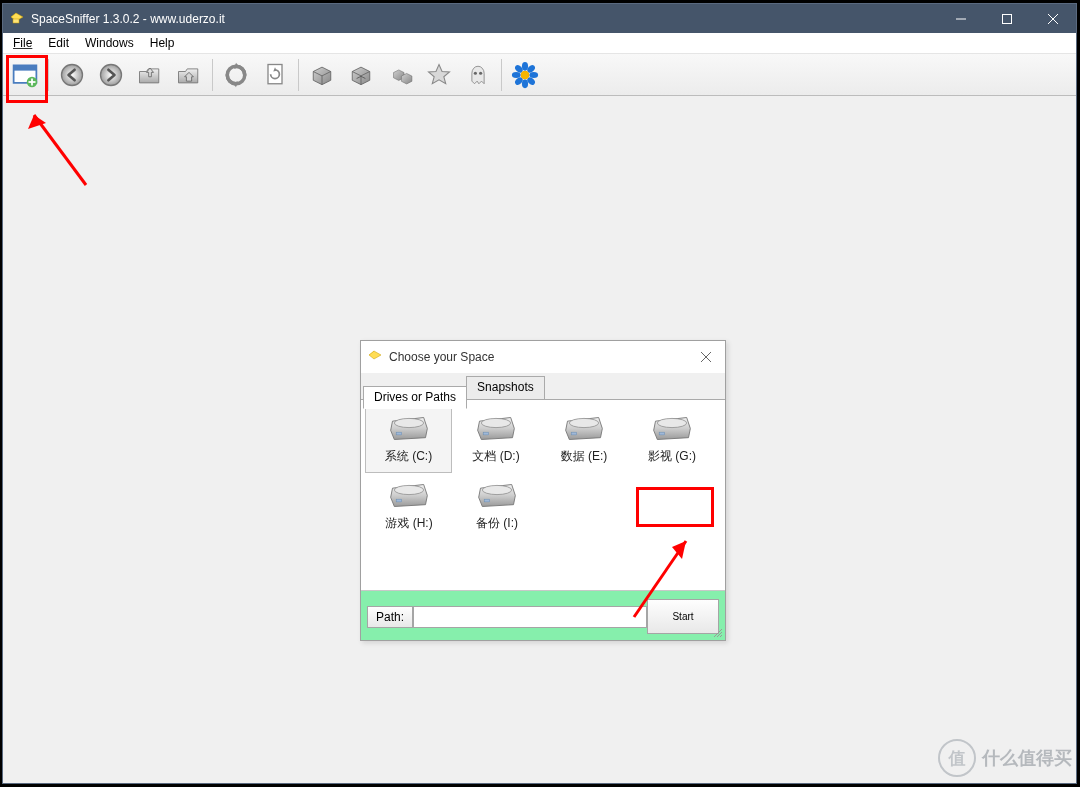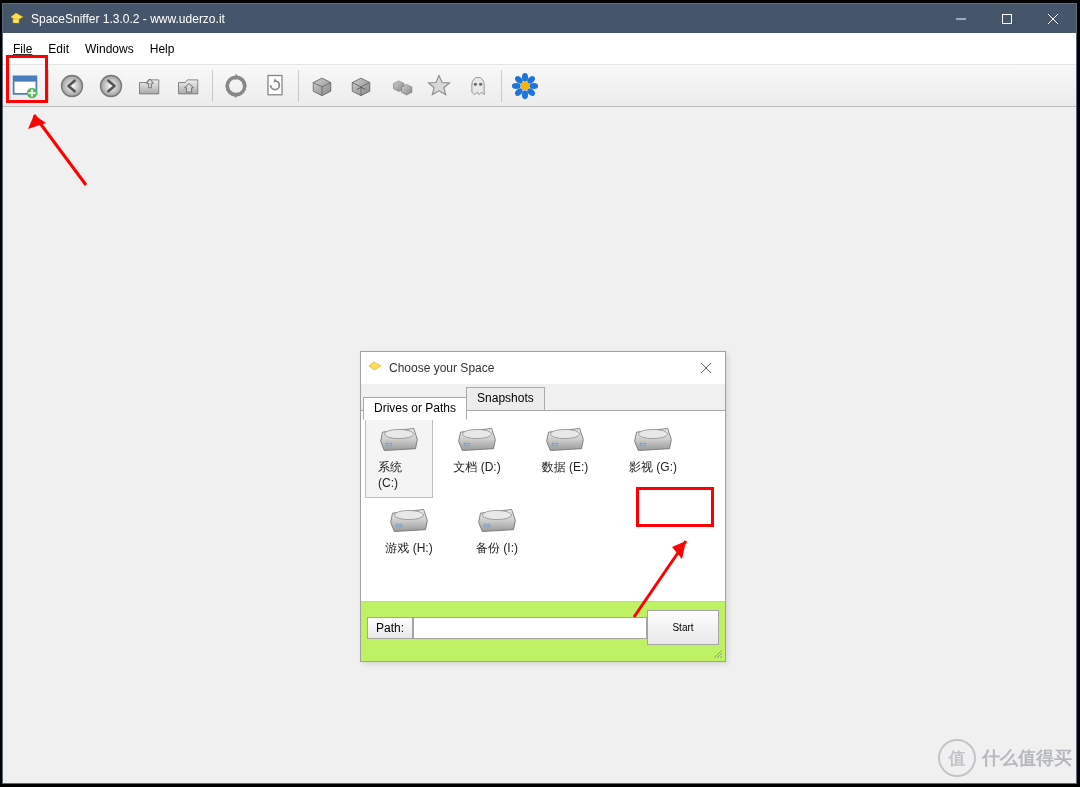--- a/index.html
+++ b/index.html
@@ -33,21 +33,21 @@
     padding-left: 6px;
     font-size: 12px;
   }
   .titlebar .app-icon { width:16px; height:16px; margin-right:6px; position:relative; }
   .titlebar .app-icon svg { width:16px; height:16px; }
   .titlebar .title { flex: 0 0 auto; }
   .titlebar .spacer { flex: 1; }
   .win-btn { width: 46px; height: 29px; display:flex; align-items:center; justify-content:center; color:#fff; }
   .win-btn svg { width:10px; height:10px; stroke:#fff; stroke-width:1; fill:none; }
   .menubar {
-    height: 32px;
+    height: 21px;
     background: #fff;
     border-bottom: 1px solid #e5e5e5;
     display: flex;
     align-items: center;
     padding: 0 2px;
     font-size: 12px;
   }
   .menubar .menu-item { padding: 1px 8px; }
   .menubar .menu-item.first { text-decoration: underline; text-decoration-color: #333; text-underline-offset: 1px;}
   .toolbar {
@@ -133,26 +133,26 @@
     display:flex;
     flex-wrap: wrap;
   }
   .drive-item {
     width: 88px;
     display:flex; flex-direction:column; align-items:center;
     padding: 6px 0 8px;
     font-size: 12px;
     color:#222;
   }
-  .drive-item.selected { background:#f4f4f4; border:1px solid #bdbdbd; padding:5px 12px 7px; width:68px; }
+  .drive-item.selected { background:#f4f4f4; border:1px solid #bdbdbd; padding:5px 12px 7px; width:87px; }
   .drive-icon { width:44px; height:32px; margin-bottom:4px; }
   .bottom-row {
-    background:#bef264;
+    background:#86efac;
     border-top:1px solid #c8c8c8;
-    padding: 8px 6px 16px;
+    padding: 8px 6px 6px;
     display:flex;
     align-items:center;
   }
   .path-label {
     border:1px solid #a5a5a5;
     background: linear-gradient(#fefefe,#e8e8e8);
     padding: 3px 8px;
     font-size:12px;
   }
   .path-input {

